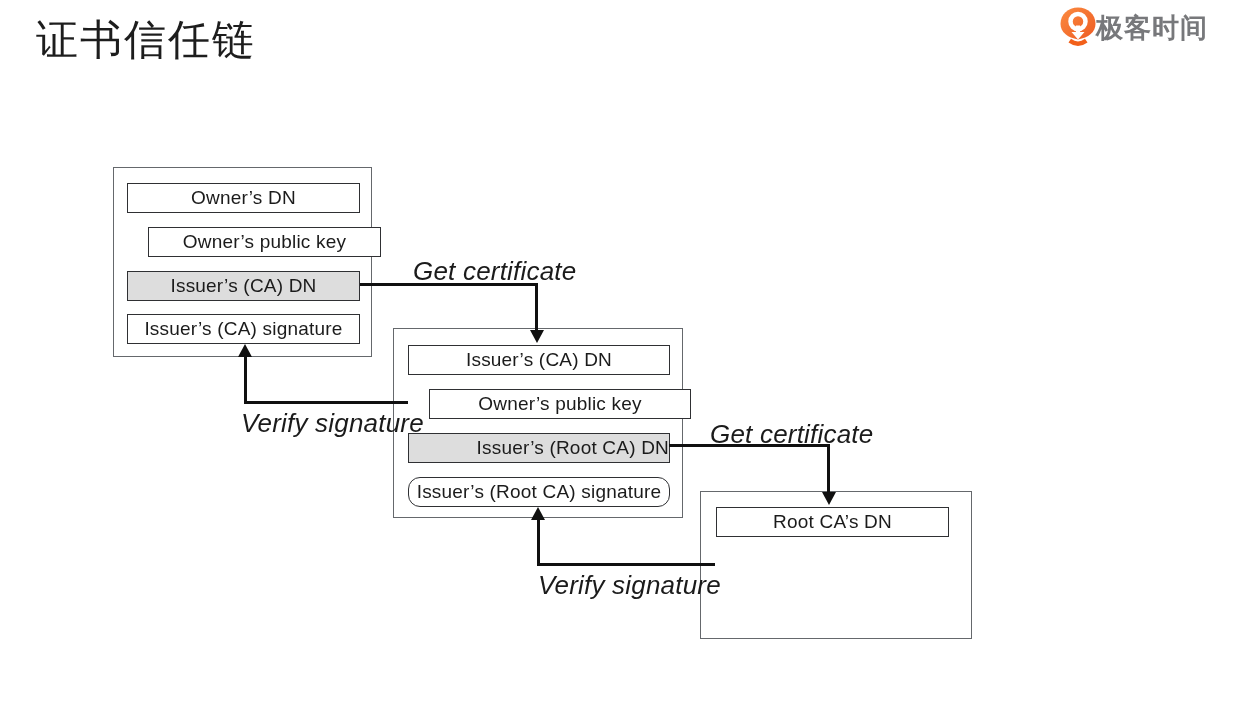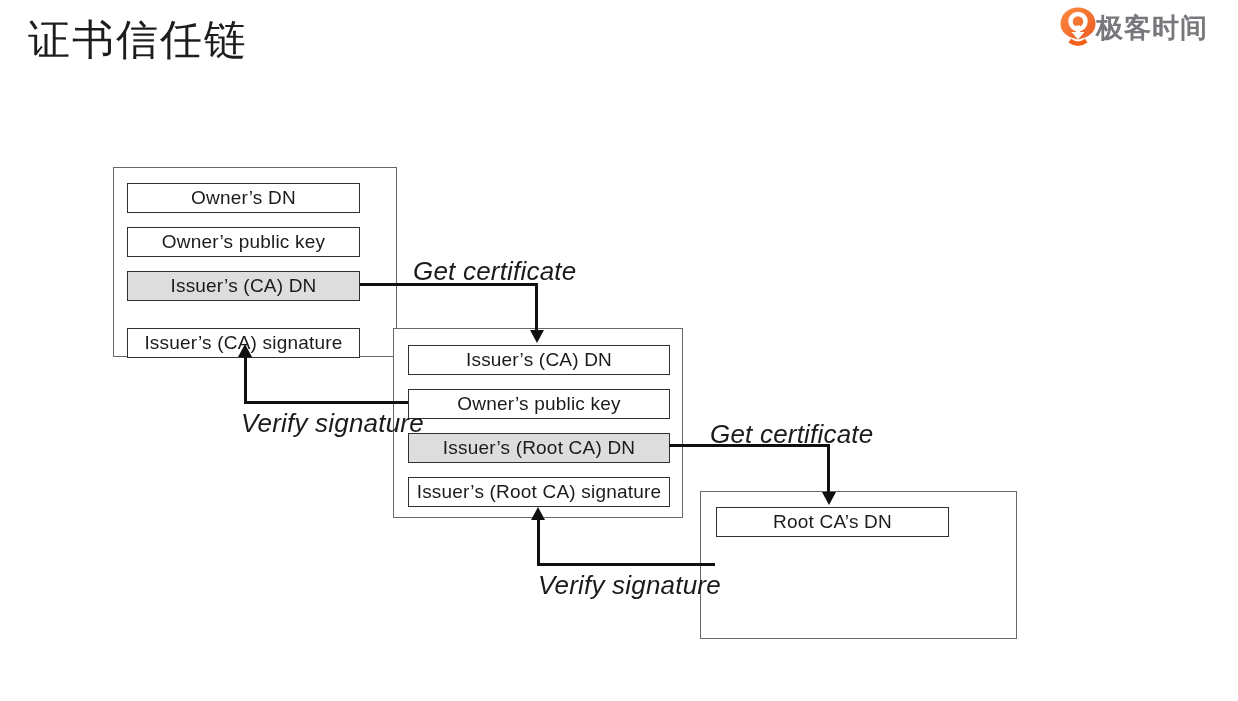--- a/index.html
+++ b/index.html
@@ -2,47 +2,47 @@
 <html><head>
 <meta charset="utf-8">
 <style>
   * { margin:0; padding:0; box-sizing:border-box; }
   html,body { background:#ffffff; }
   body { font-family:"Liberation Sans", sans-serif; }
 
   .slide { position:relative; width:1238px; height:701px; background:#ffffff; overflow:hidden; }
 
   .title {
-    position:absolute; left:28px; top:12px;
+    position:absolute; left:36px; top:12px;
     font-size:42px; font-weight:400; letter-spacing:2px;
     color:#1d1d1d; font-family:"Liberation Sans", sans-serif;
   }
 
   .logo { position:absolute; top:7px; right:30px; display:flex; align-items:center; }
   .logo-text { font-size:27px; font-weight:bold; letter-spacing:1px; color:#77787B; }
 
   .diagram { position:absolute; left:0; top:0; width:1238px; height:701px; }
 
   .cert { position:absolute; border:1.5px solid #65686C; background:#ffffff; }
   .row {
     position:absolute; height:30px; border:1.5px solid #2F3033; background:#ffffff;
     text-align:center; line-height:27px; font-size:19px; letter-spacing:0.2px;
     color:#1b1b1b; white-space:nowrap;
   }
   .row.hl { background:#DDDDDD; }
 
-  #cert1 { left:113px; top:167px; width:284px; height:190px; }
+  #cert1 { left:113px; top:167px; width:259px; height:190px; }
   #cert1 .row { left:13px; width:233px; }
   #cert2 { left:393px; top:328px; width:290px; height:190px; }
   #cert2 .row { left:14px; width:262px; }
-  #cert3 { left:700px; top:491px; width:317px; height:148px;padding-left:38px; }
+  #cert3 { left:700px; top:491px; width:272px; height:148px;padding-left:38px; }
   #cert3 .row { left:15px; width:233px; }
 
-  .r0 { top:15px; } .r1 { top:59px; } .r2 { top:103px; } .r3 { top:160px; }
-  #cert2 .r0 { top:16px; } #cert2 .r1 { top:60px; } #cert2 .r2 { top:104px; } #cert2 .r3 { top:148px; }
+  .r0 { top:15px; } .r1 { top:59px;margin-left:21px; } .r2 { top:103px; } .r3 { top:146px; }
+  #cert2 .r0 { top:16px; } #cert2 .r1 { top:60px; } #cert2 .r2 { top:104px;text-align:right; } #cert2 .r3 { top:148px;border-radius:12px; }
 
   .line { position:absolute; background:#101010; }
   .ah { position:absolute; width:0; height:0; }
   .ah.down { border-left:7px solid transparent; border-right:7px solid transparent; border-top:13px solid #101010; }
   .ah.up   { border-left:7px solid transparent; border-right:7px solid transparent; border-bottom:13px solid #101010; }
 
   .flow-label {
     position:absolute; font-style:italic; font-size:26px;
     color:#1b1b1b; white-space:nowrap; letter-spacing:0.2px;
   }

